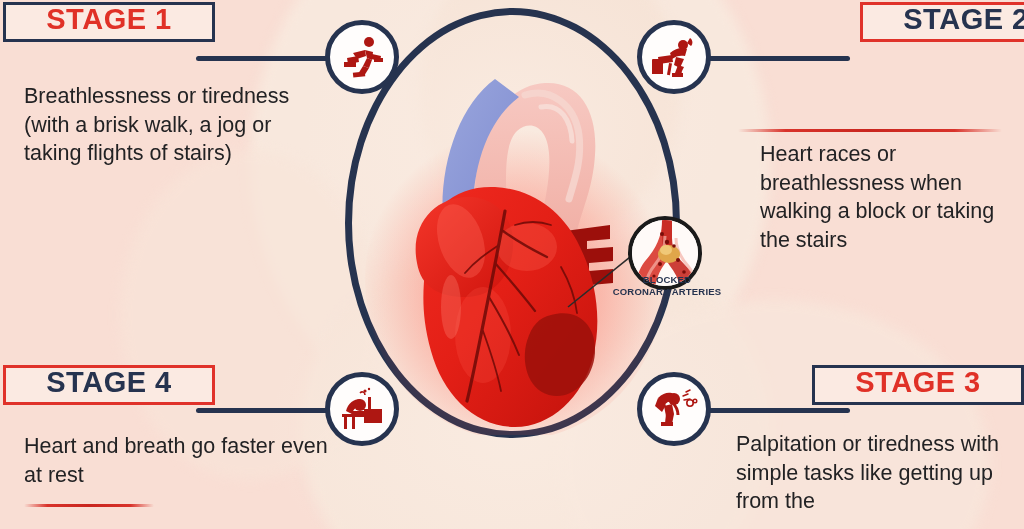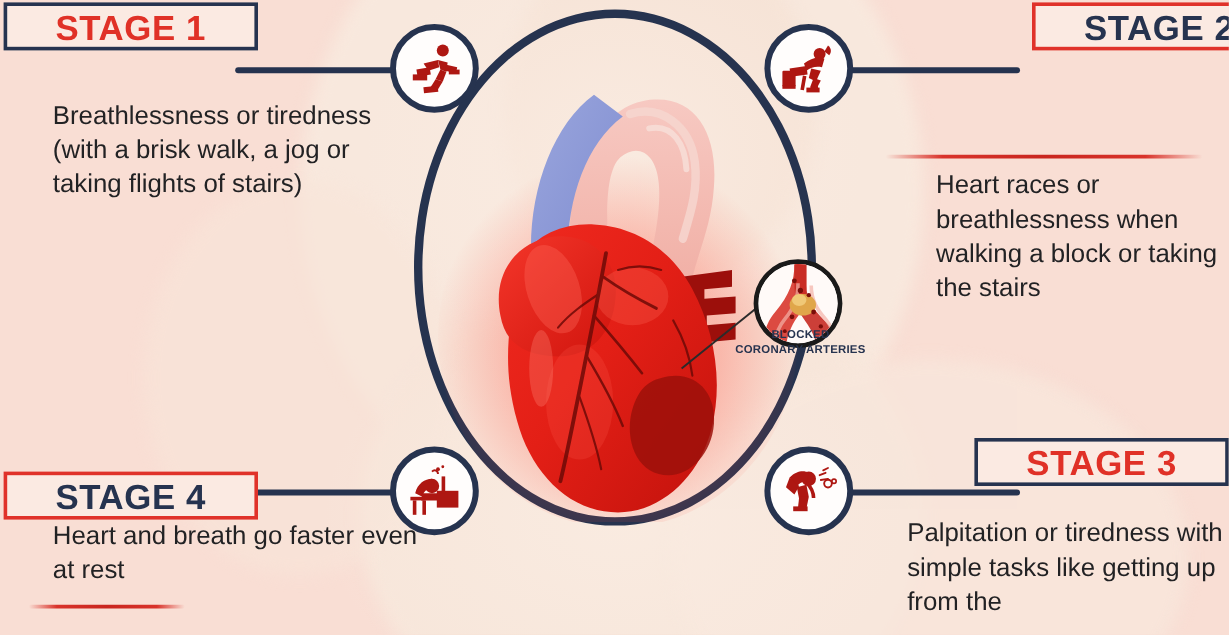--- a/index.html
+++ b/index.html
@@ -51,34 +51,34 @@
 
   
   .artery-circle{position:absolute;left:628px;top:216px;width:74px;height:74px;
     border-radius:50%;background:#fffaf8;border:4px solid #1a1a1a;box-sizing:border-box;overflow:hidden;}
   .artery-lead{position:absolute;left:566px;top:245px;width:78px;height:64px;}
   .artery-label{position:absolute;left:602px;top:274px;width:130px;text-align:center;
     font-size:9.5px;font-weight:bold;color:#26334f;line-height:1.25;letter-spacing:.2px;}
 
   
   .stage-box{position:absolute;box-sizing:border-box;display:flex;
-    align-items:flex-end;justify-content:center;background:#fbeae2;}
+    align-items:flex-start;justify-content:center;background:#fbeae2;}
   .stage-box .stage-label{font-size:29px;font-weight:bold;letter-spacing:.5px;line-height:1;}
   .box-navy{border:3px solid #26334f;}
   .box-red{border:3px solid #e0322a;}
   .txt-red{color:#e03127;}
   .txt-navy{color:#26334f;}
 
   .sb1{left:3px;top:2px;width:212px;height:40px;}
   .sb2{left:860px;top:2px;width:212px;height:40px;}
   .sb3{left:812px;top:365px;width:212px;height:40px;}
-  .sb4{left:3px;top:365px;width:212px;height:40px;margin-top:28px;}
-
-  
-  .copy{position:absolute;color:#222224;font-size:21.5px;line-height:1.33;margin-left:20px;}
+  .sb4{left:3px;top:365px;width:212px;height:40px;}
+
+  
+  .copy{position:absolute;color:#222224;font-size:21.5px;line-height:1.33;}
   .c1{left:24px;top:82px;width:285px;}
   .c2a{left:708px;top:88px;width:300px;text-align:left;}
   .c2b{left:760px;top:140px;width:252px;}
   .c3{left:736px;top:430px;width:280px;}
   .c4{left:24px;top:432px;width:320px;}
 
   
   .divider{position:absolute;height:3px;border-radius:2px;
     background:linear-gradient(90deg,rgba(224,49,39,0) 0%,#d9332b 18%,#c9261f 50%,#d9332b 82%,rgba(224,49,39,0) 100%);}
   .d2{left:738px;top:129px;width:264px;}

